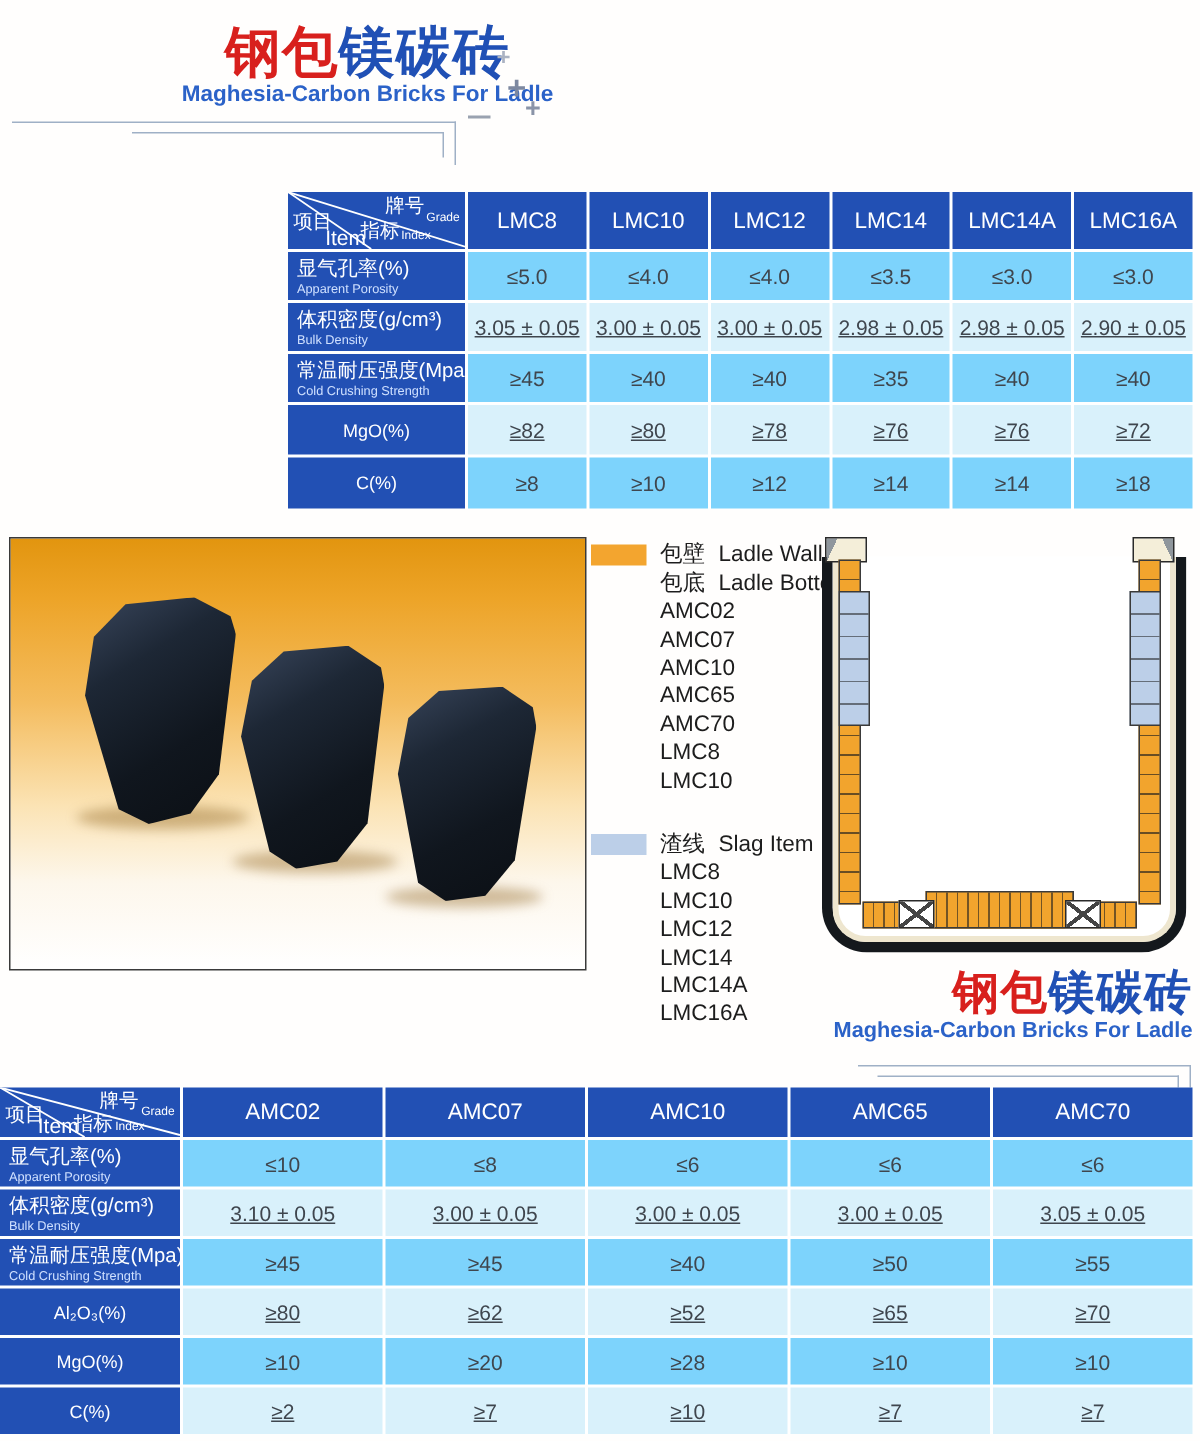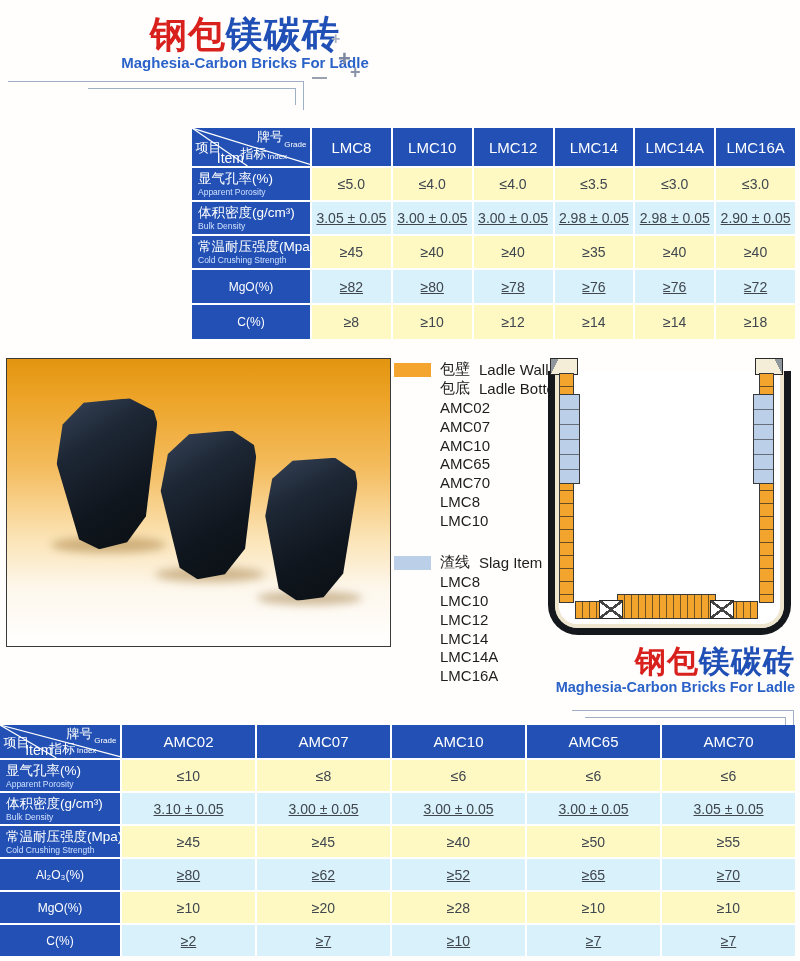--- a/index.html
+++ b/index.html
@@ -30,21 +30,21 @@
   #t2 { left:0px; top:725px; width:795px;
         grid-template-columns:120px repeat(5,1fr);
         grid-template-rows:33px repeat(6,31px); }
   .th { background:#2250b4; color:#fff; display:flex; align-items:center; justify-content:center;
         font-size:15px; }
   .lbl { background:#2250b4; color:#fff; padding:3px 2px 2px 6px; overflow:hidden; }
   .lbl .cn { font-size:13.5px; line-height:1.2; white-space:nowrap; }
   .lbl .en { font-size:8.5px; color:#cfe0ff; white-space:nowrap; }
   .lbl.solo { display:flex; align-items:center; justify-content:center; padding:0; font-size:12px; }
   .td { display:flex; align-items:center; justify-content:center; font-size:14px; color:#3f464e; }
-  .rd { background:#fef9c3; } .rl { background:#d9f1fb;text-decoration:underline; }
+  .rd { background:#7dd3fc; } .rl { background:#d9f1fb;text-decoration:underline; }
 
   .corner { background:#2250b4; position:relative; color:#fff; }
   .corner svg { position:absolute; inset:0; width:100%; height:100%; }
   .corner span { position:absolute; white-space:nowrap; }
   .c-grade { right:23%; top:0; font-size:13px; }
   .c-grade-en { right:3%; top:32%; font-size:8px; }
   .c-item { left:3%; top:28%; font-size:13px; }
   .c-item-en { left:21%; bottom:1%; font-size:14px; }
   .c-index { left:41%; top:46%; font-size:13px; }
   .c-index-en { left:64%; top:63%; font-size:8px; }

